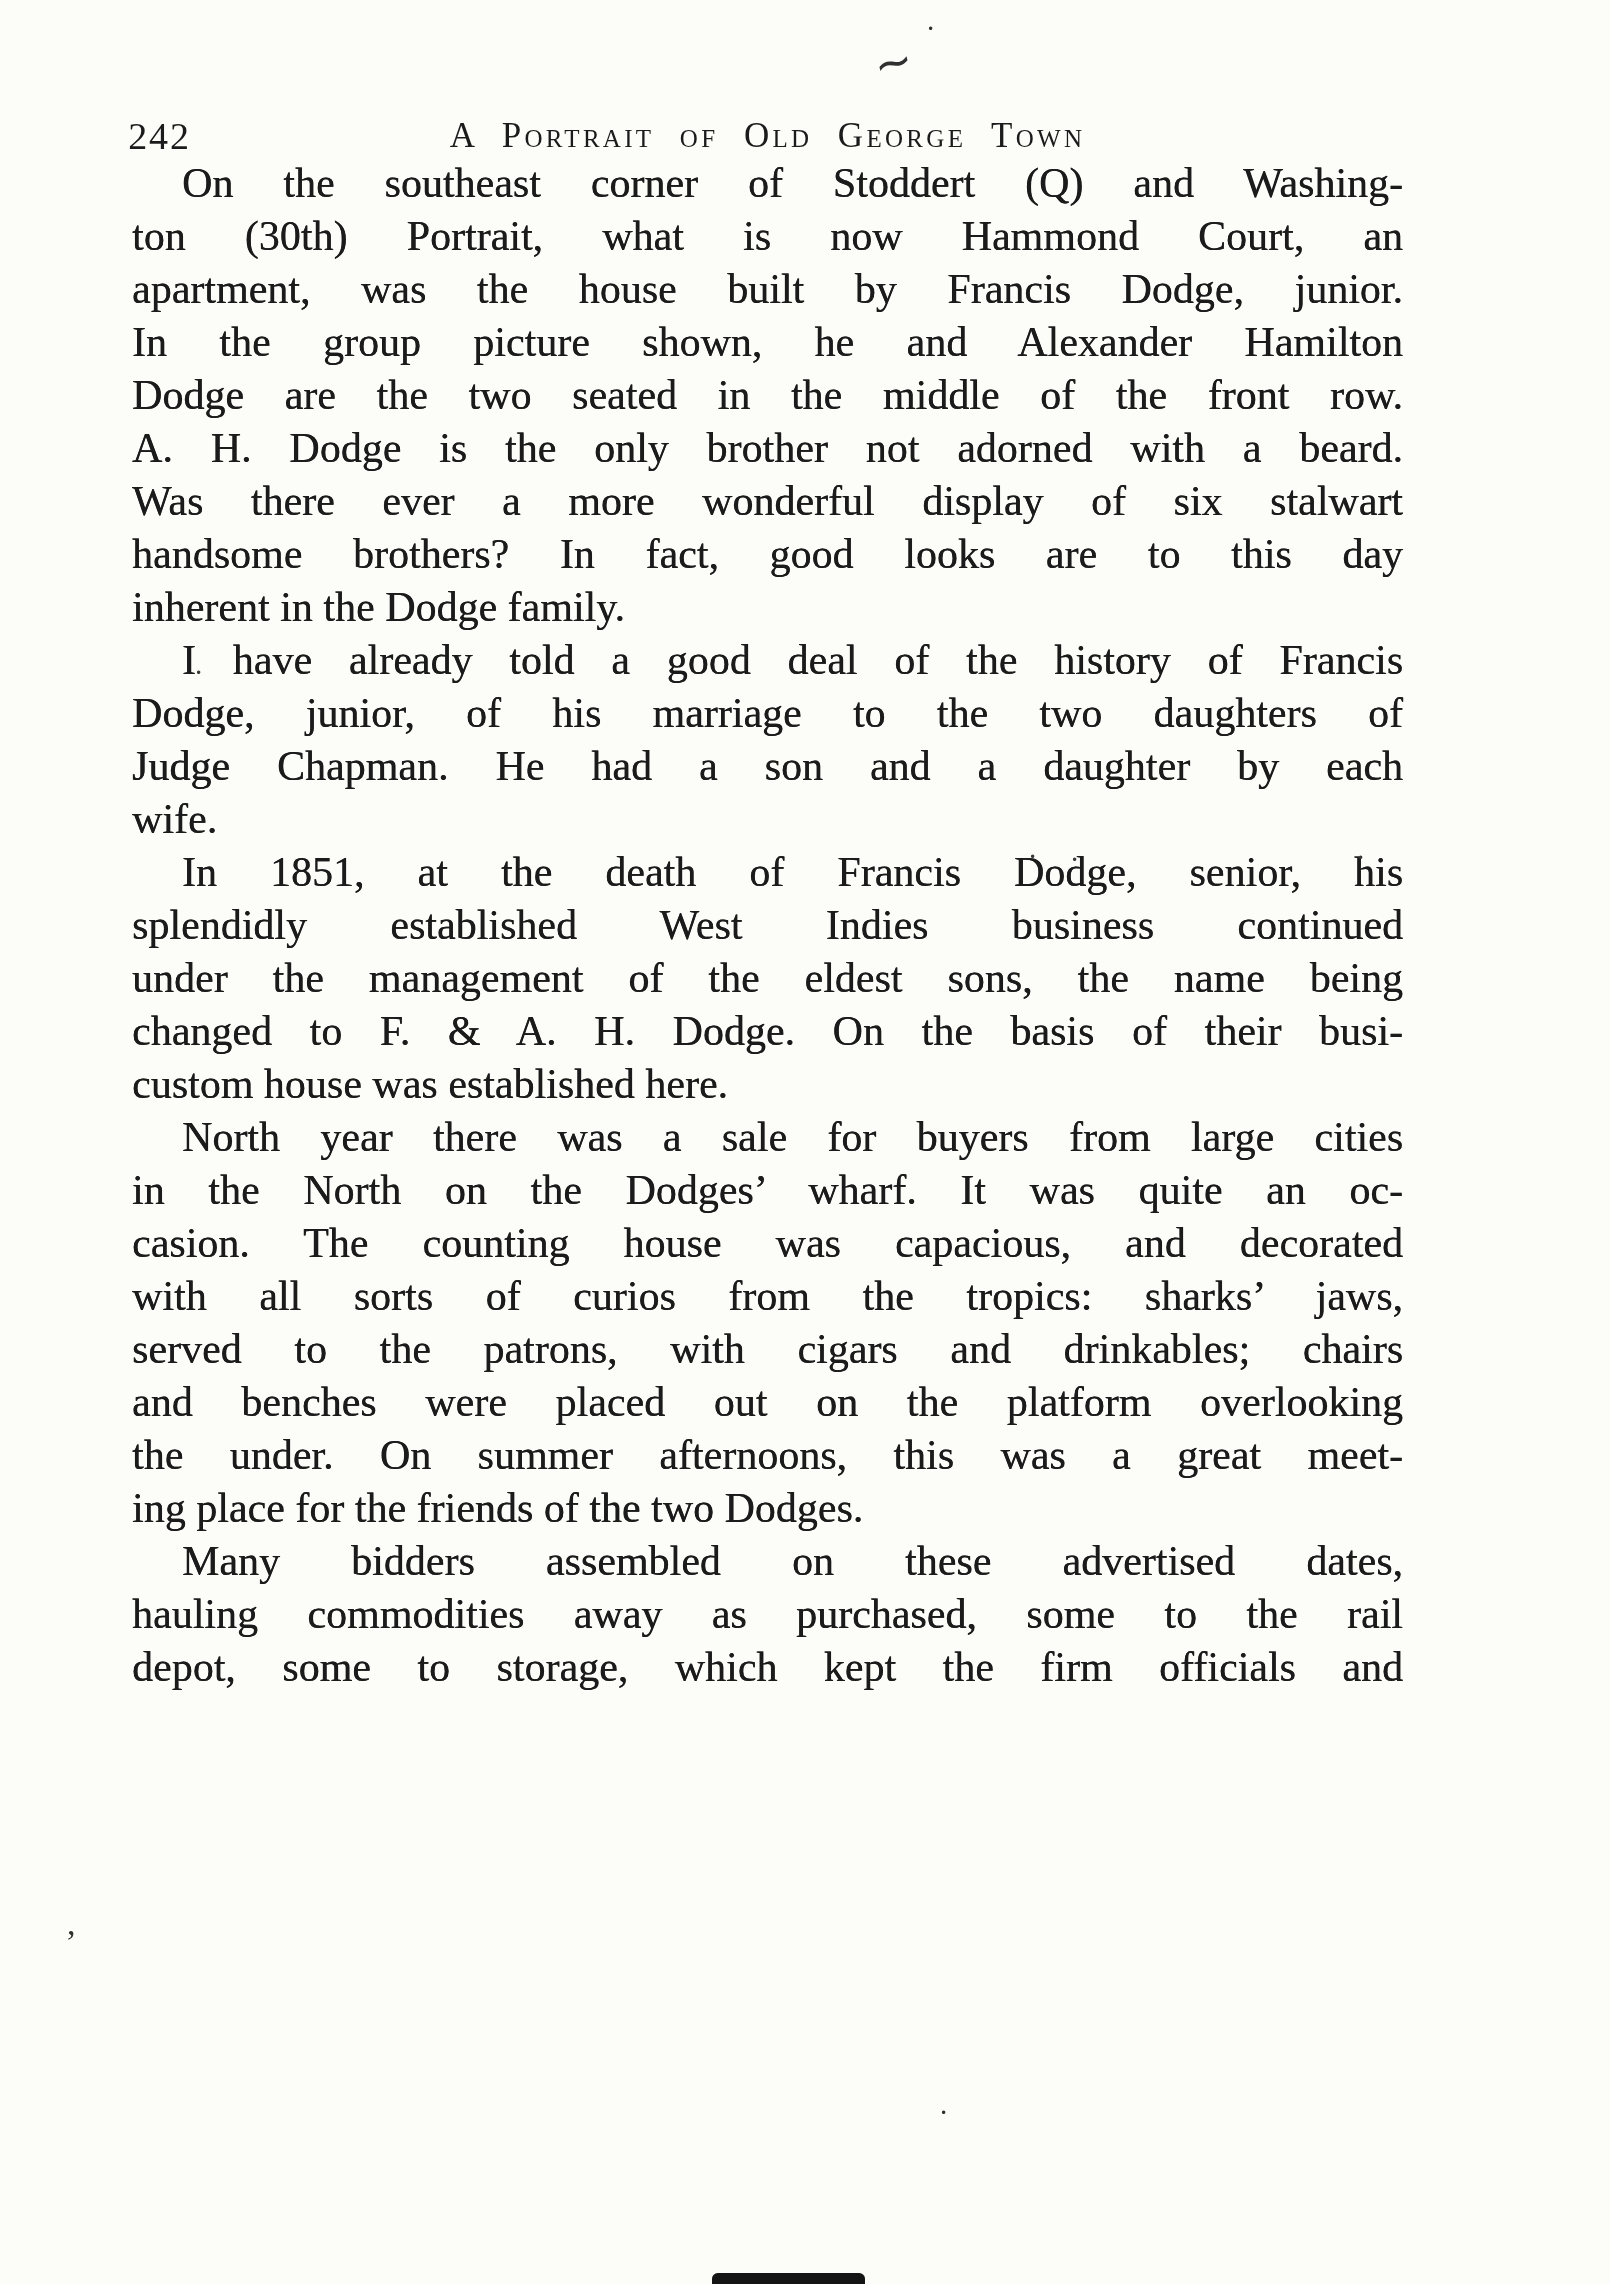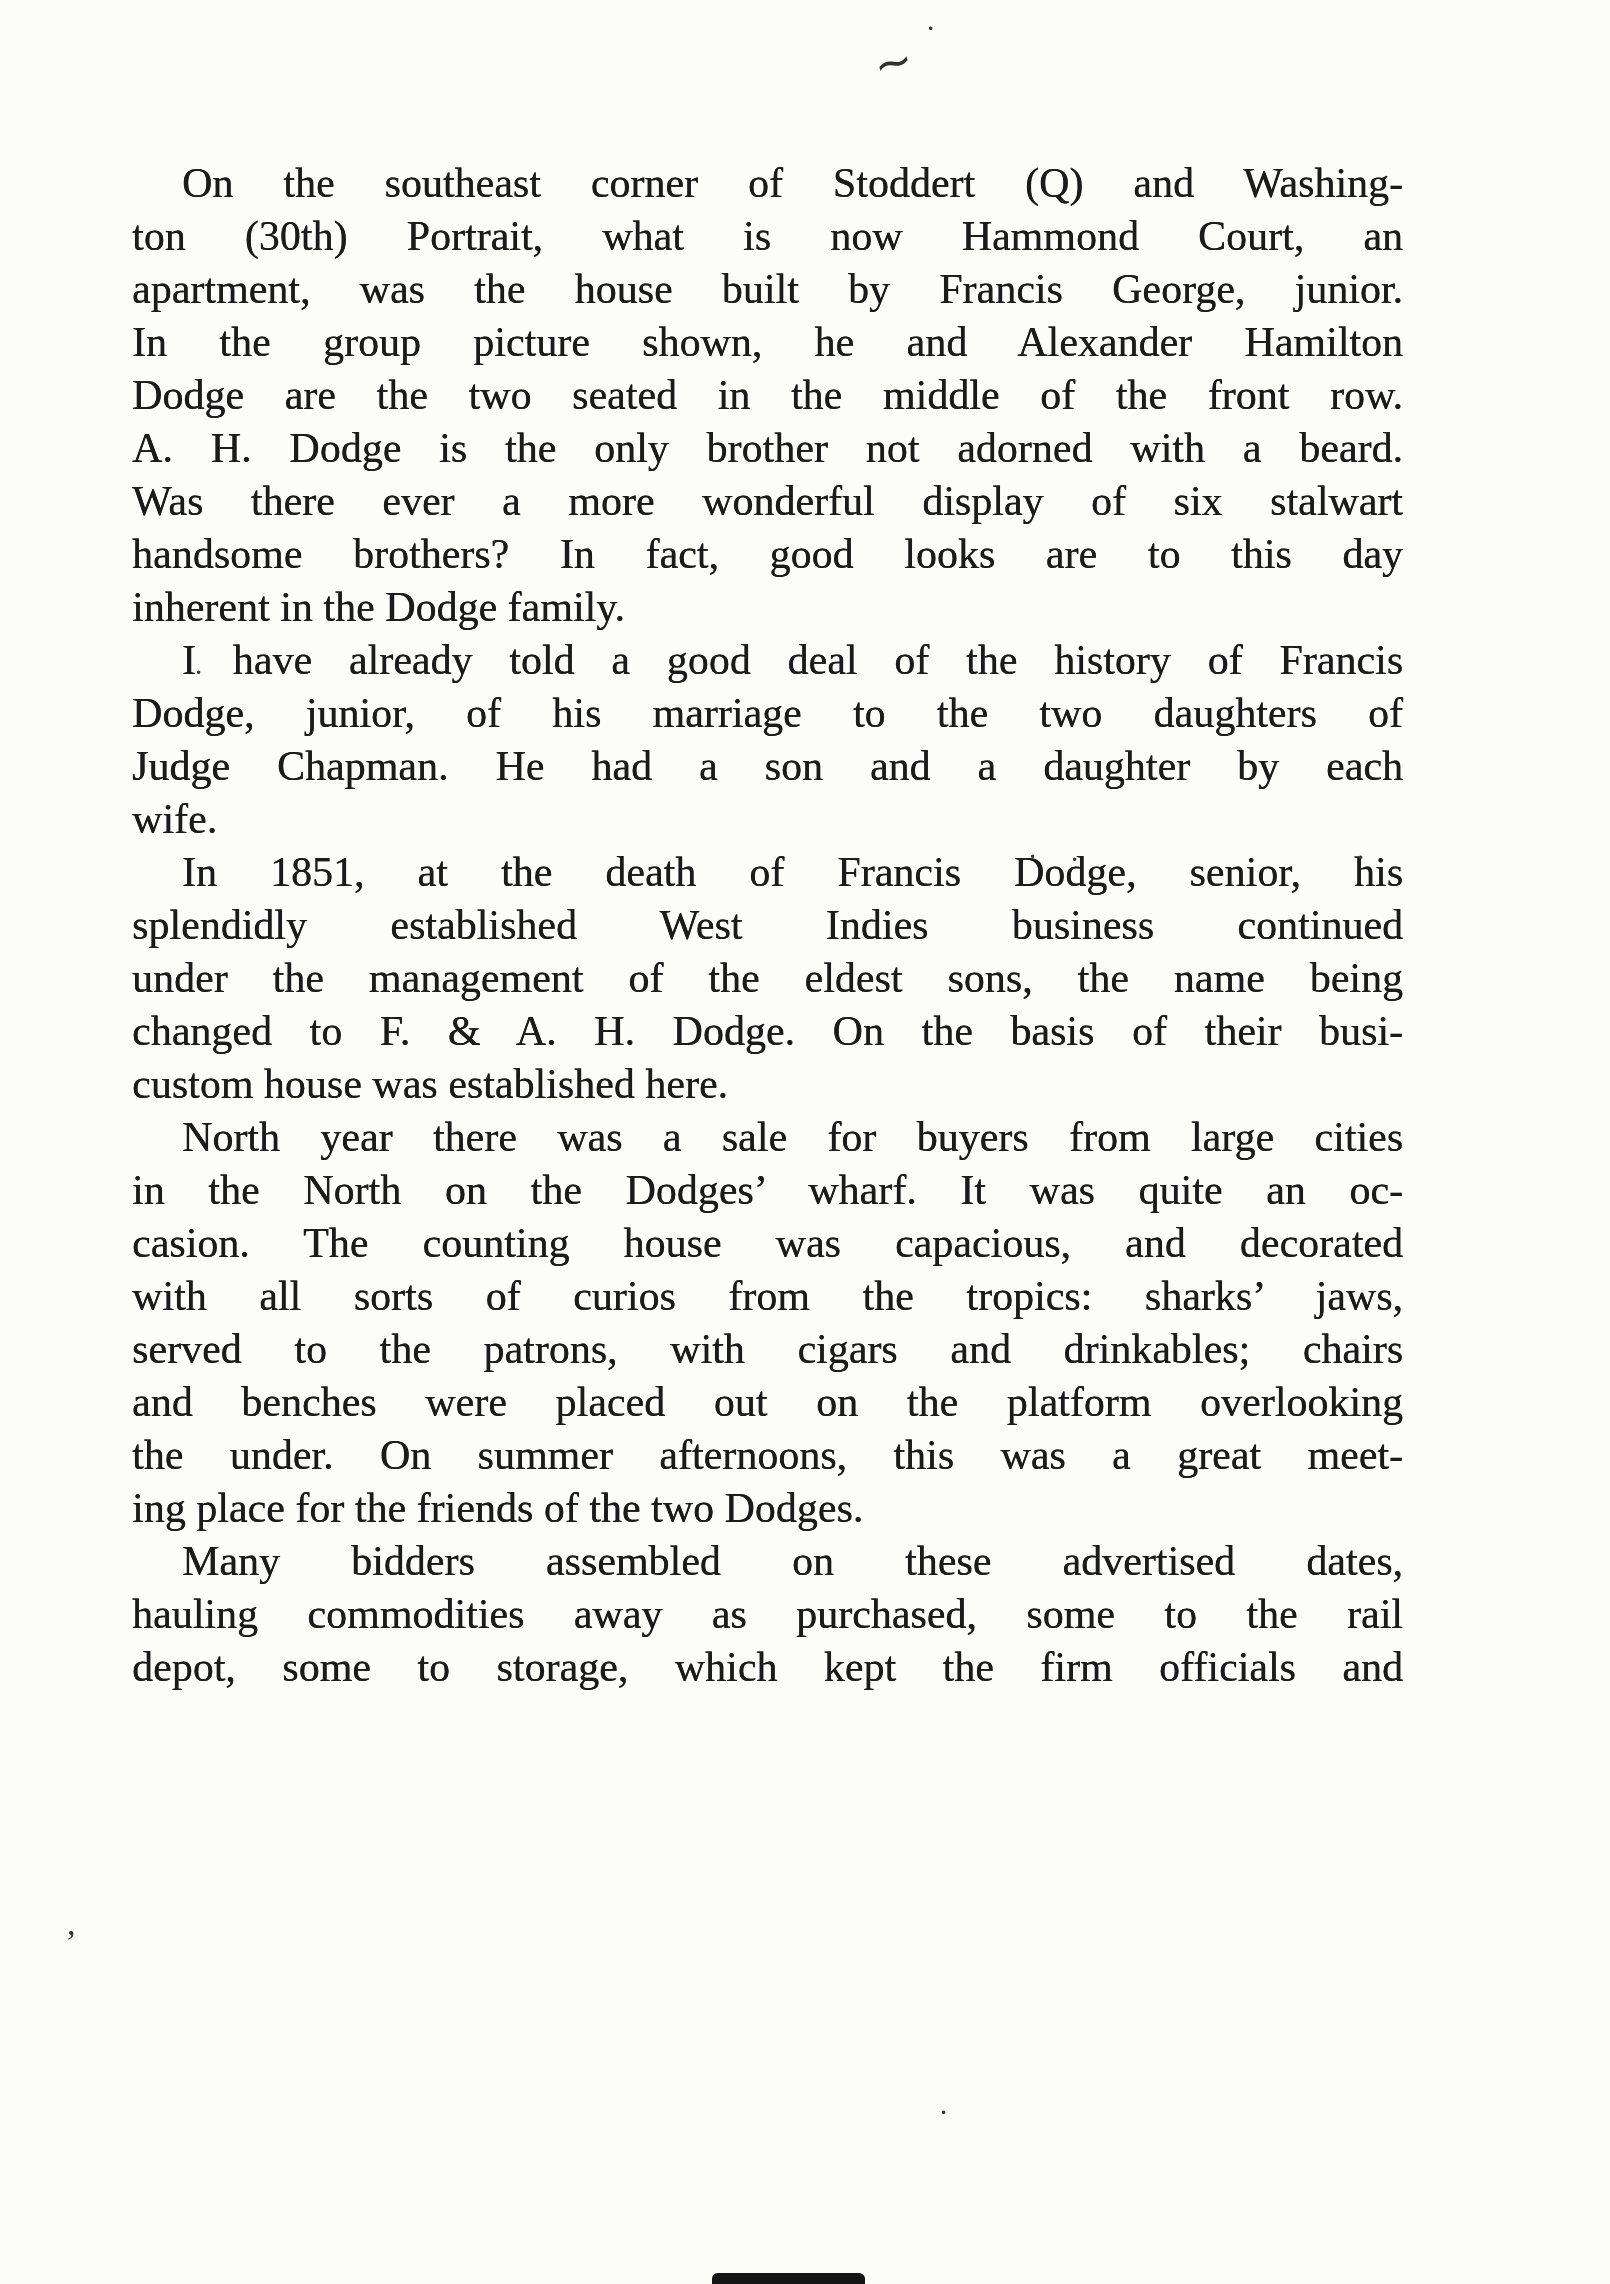--- a/index.html
+++ b/index.html
@@ -58,26 +58,30 @@
   .line.first { text-indent: 50px; }
 
   .artifact { position: absolute; line-height: 1; }
   .bar-artifact { position: absolute; border-radius: 5.7px 5.7px 0 0; }
 </style>
 </head>
 <body>
 
 <div class="page">
 
+  <div class="header">
+    <span class="page-number">242</span>
+    <span class="running-title">A Portrait of Old George Town</span>
+  </div>
 
   <div class="text-block" id="text-block">
       <div class="para">
         <div class="line first">On the southeast corner of Stoddert (Q) and Washing-</div>
         <div class="line">ton (30th) Portrait, what is now Hammond Court, an</div>
-        <div class="line">apartment, was the house built by Francis George, junior.</div>
+        <div class="line">apartment, was the house built by Francis Dodge, junior.</div>
         <div class="line">In the group picture shown, he and Alexander Hamilton</div>
         <div class="line">Dodge are the two seated in the middle of the front row.</div>
         <div class="line">A. H. Dodge is the only brother not adorned with a beard.</div>
         <div class="line">Was there ever a more wonderful display of six stalwart</div>
         <div class="line">handsome brothers? In fact, good looks are to this day</div>
         <div class="line last">inherent in the Dodge family.</div>
       </div>
       <div class="para">
         <div class="line first">I have already told a good deal of the history of Francis</div>
         <div class="line">Dodge, junior, of his marriage to the two daughters of</div>

